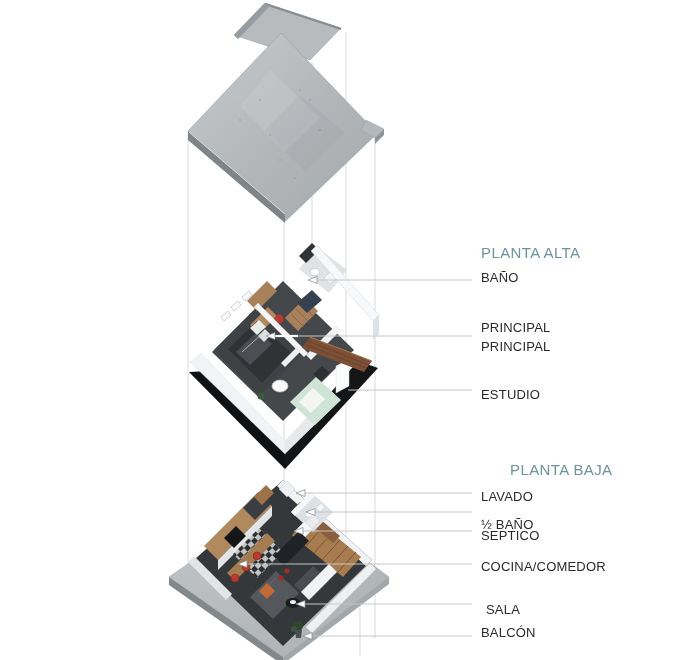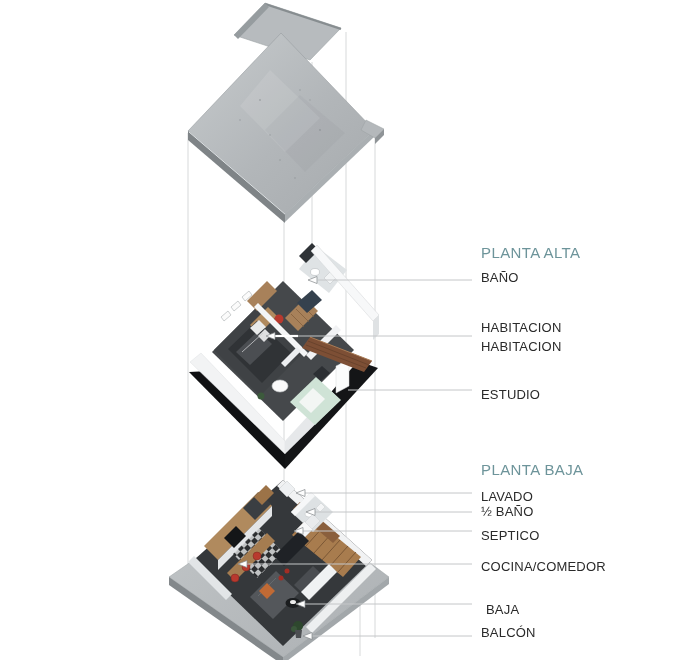--- a/index.html
+++ b/index.html
@@ -10,26 +10,26 @@
   #scene{position:absolute;left:0;top:0;width:682px;height:660px;}
   .hd{
     position:absolute;font-size:15px;letter-spacing:.4px;line-height:19px;
     color:var(--heading-color,#6D949A);white-space:nowrap;
   }
   .lbl{
     position:absolute;font-size:13px;letter-spacing:.2px;line-height:18.5px;
     color:var(--label-color,#2A2A2A);width:160px;
   }
   #hd-alta{left:481px;top:243px}
-  #hd-baja{left:481px;top:460px}
+  #hd-baja{left:510px;top:460px}
   #lbl-banio{left:481px;top:269px}
   #lbl-habitacion{left:481px;top:319px;width:120px}
   #lbl-estudio{left:481px;top:386px}
   #lbl-septico{left:481px;top:488px}
-  #lbl-mbanio{left:481px;top:503px}
+  #lbl-mbanio{left:481px;top:516px}
   #lbl-lavado{left:481px;top:527px}
   #lbl-cocina{left:481px;top:558px;width:180px}
   #lbl-sala{left:486px;top:601px}
   #lbl-balcon{left:481px;top:624px}
 </style>
 </head>
 <body>
 
 <svg id="scene" viewBox="0 0 682 660" xmlns="http://www.w3.org/2000/svg">
   <defs>
@@ -225,22 +225,22 @@
     <polygon points="306,512 315,508.5 315,515.5"></polygon>
     <polygon points="294,531 303,527.5 303,534.5"></polygon>
     <polygon points="238,564 247,560.5 247,567.5"></polygon>
     <polygon points="296,604 305,600.5 305,607.5"></polygon>
     <polygon points="303,636 312,632.5 312,639.5"></polygon>
   </g>
 </svg>
 
 <div class="hd" id="hd-alta">PLANTA ALTA</div>
 <div class="lbl" id="lbl-banio">BAÑO</div>
-<div class="lbl" id="lbl-habitacion">HABITACION HABITACION</div>
+<div class="lbl" id="lbl-habitacion">PRINCIPAL PRINCIPAL</div>
 <div class="lbl" id="lbl-estudio">ESTUDIO</div>
 
 <div class="hd" id="hd-baja">PLANTA BAJA</div>
 <div class="lbl" id="lbl-septico">LAVADO</div>
 <div class="lbl" id="lbl-mbanio">½ BAÑO</div>
 <div class="lbl" id="lbl-lavado">SEPTICO</div>
 <div class="lbl" id="lbl-cocina">COCINA/COMEDOR</div>
-<div class="lbl" id="lbl-sala">BAJA</div>
+<div class="lbl" id="lbl-sala">SALA</div>
 <div class="lbl" id="lbl-balcon">BALCÓN</div>
 
 </body></html>

